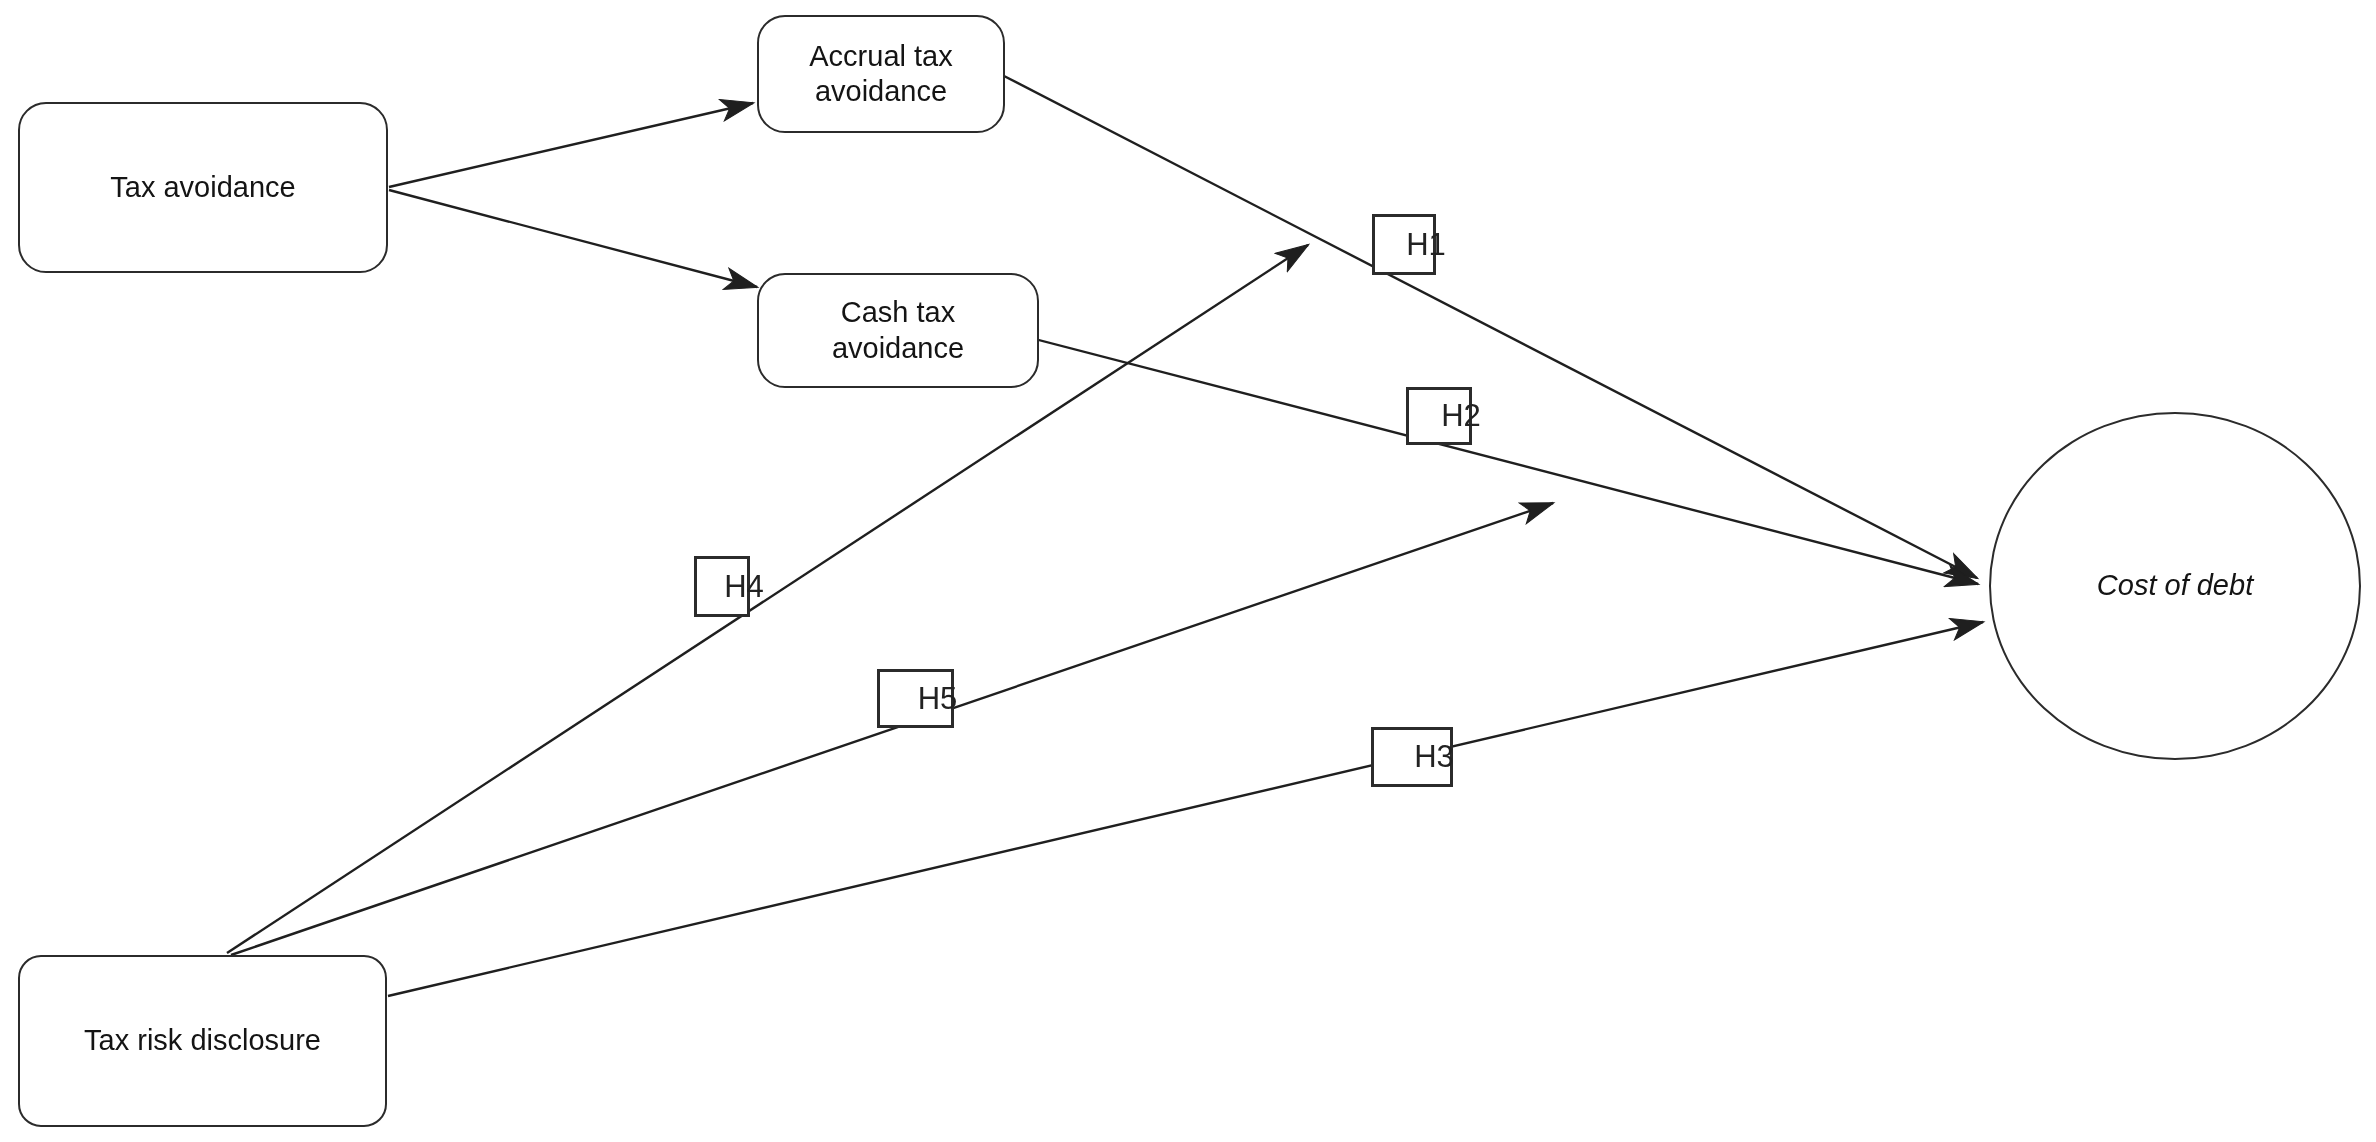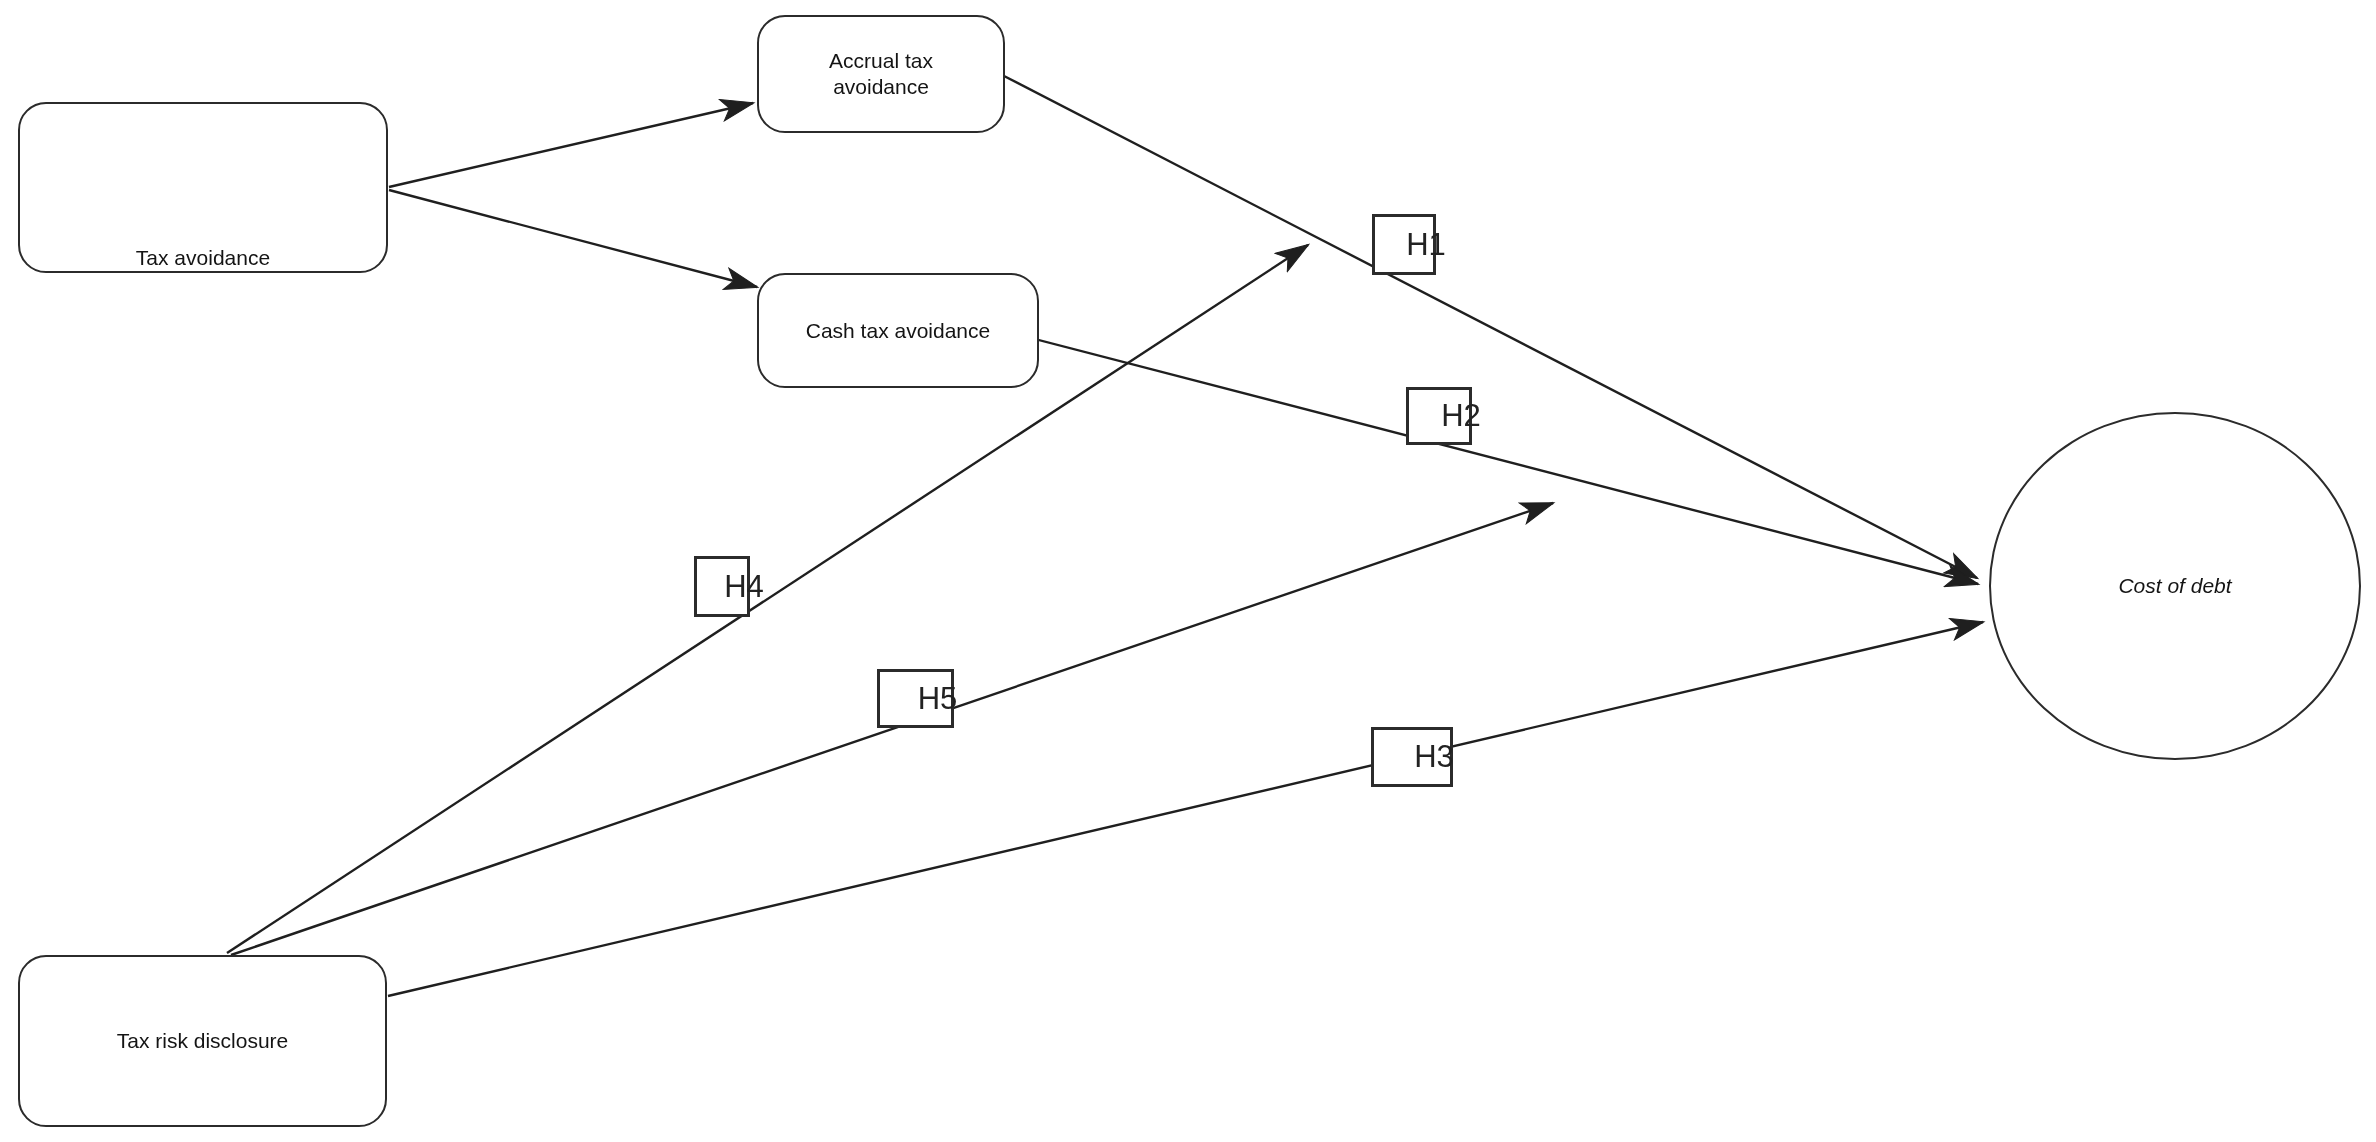--- a/index.html
+++ b/index.html
@@ -19,30 +19,30 @@
   .node {
     position: absolute;
     background: #ffffff;
     border: 2.5px solid #2b2b2b;
     box-sizing: border-box;
     display: flex;
     align-items: center;
     justify-content: center;
     text-align: center;
     color: #141414;
-    font-size: 21px;
+    font-size: 29px;
     line-height: 1.22;
   }
   .node.rect { border-radius: 28px; }
   .node.ellipse { border-radius: 50%; }
   .node .label { padding: 0 18px; }
-  #node-tax-avoidance   { left: 18px;   top: 102px; width: 370px; height: 171px; align-items: flex-end; }
+  #node-tax-avoidance   { left: 18px;   top: 102px; width: 370px; height: 171px; }
   #node-accrual         { left: 757px;  top: 15px;  width: 248px; height: 118px; }
   #node-cash            { left: 757px;  top: 273px; width: 282px; height: 115px; align-items: center; }
-  #node-tax-risk        { left: 18px;   top: 955px; width: 369px; height: 172px; }
+  #node-tax-risk        { left: 18px;   top: 955px; width: 369px; height: 172px; border-radius: 23px; }
   #node-cost-of-debt    { left: 1989px; top: 412px; width: 372px; height: 348px; font-style: italic; }
   #node-accrual .label, #node-cash .label { padding: 0 28px; }
   .hlabel {
     position: absolute;
     background: #ffffff;
     border: 3px solid #2b2b2b;
     box-sizing: border-box;
     display: flex;
     align-items: center;
     justify-content: center;

